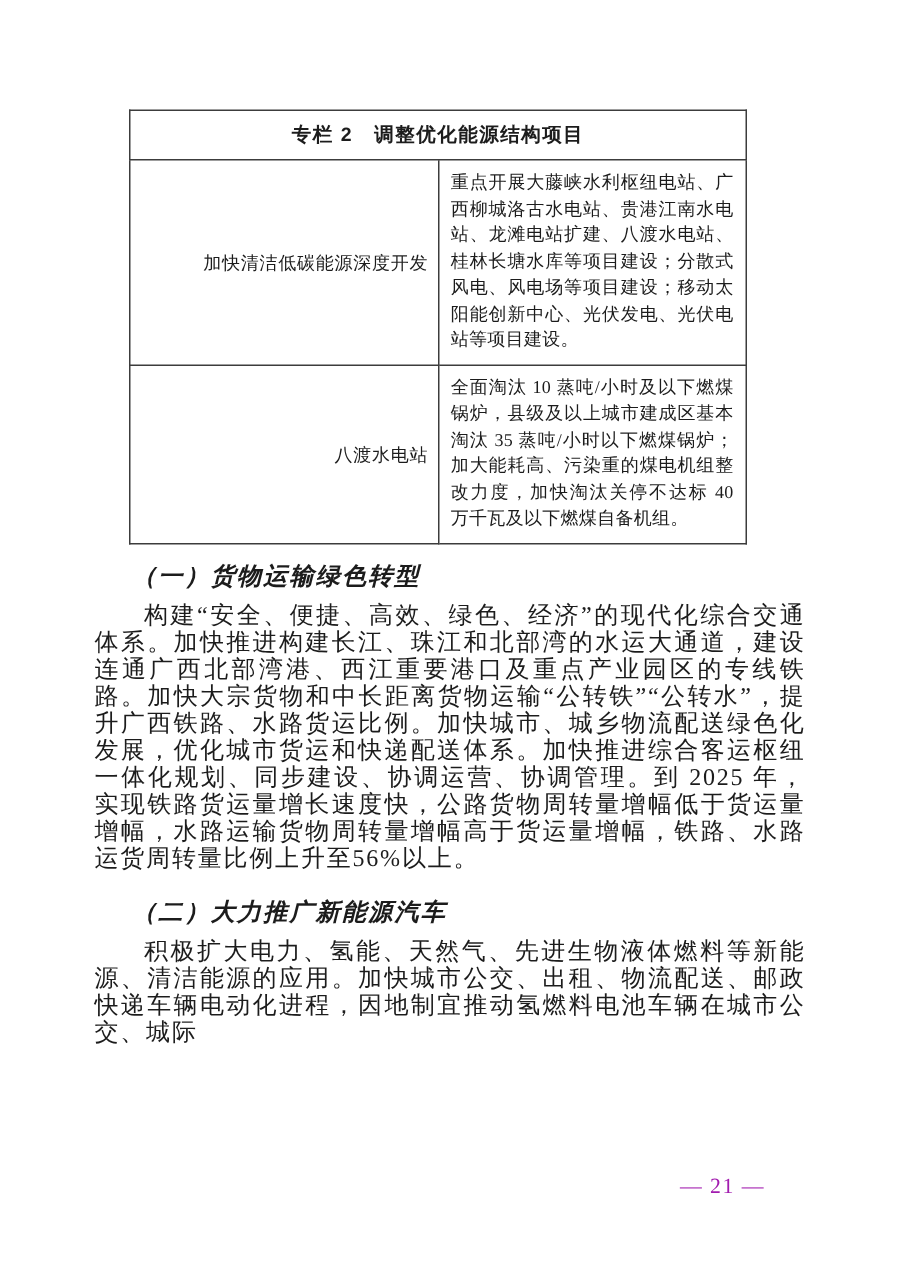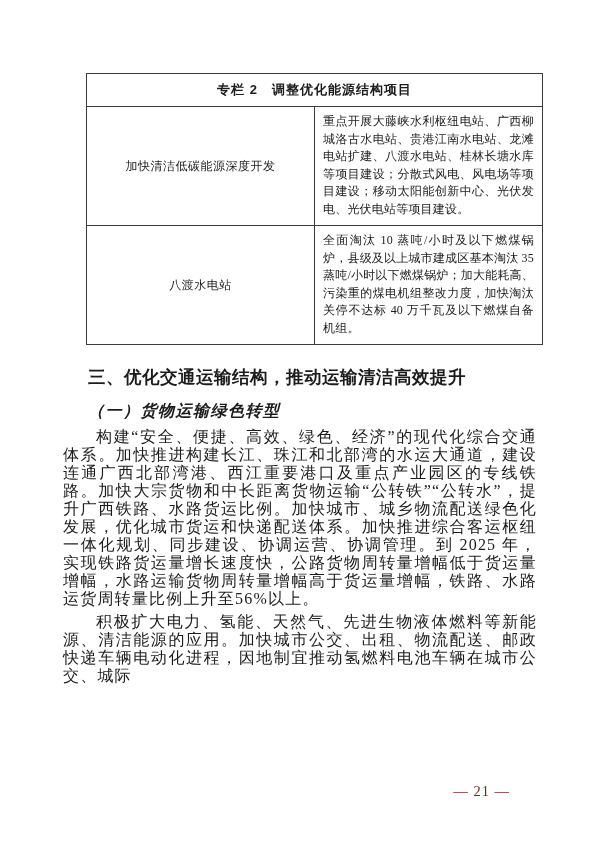--- a/index.html
+++ b/index.html
@@ -11,40 +11,40 @@
     font-family: "Liberation Serif", serif;
     position: relative;
     overflow: hidden;
   }
   .page { position: absolute; inset: 0; }
 
   
   table.box-table {
     border-collapse: collapse;
     margin: 73px 0 0 86px;
-    width: 457px;
+    width: 412px;
     table-layout: fixed;
     padding-left: 12px;
   }
   table.box-table td {
     border: 1px solid #3c3c3c;
     vertical-align: middle;
   }
   td.title-cell {
     font-family: "Liberation Sans", sans-serif;
     font-weight: bold;
     font-size: 13px;
     text-align: center;
     padding: 7px 4px;
     letter-spacing: 1px;
     white-space: pre-wrap;
   }
   td.label-cell {
     width: 77px;
-    text-align: center;
+    text-align: right;
     font-size: 12px;
     line-height: 18px;
     padding: 4px 6px;
     letter-spacing: 0.5px;
   }
   td.content-cell {
     font-size: 12px;
     line-height: 17.5px;
     padding: 6px 8px 7px;
     text-align: justify;
@@ -84,21 +84,21 @@
     margin: 5px 0 0;
   }
 
   
   .page-number {
     position: absolute;
     top: 783px;
     right: 90px;
     font-size: 14.5px;
     letter-spacing: 1px;
-    color: #7f1d1d;
+    color: #a21caf;
   }
 </style>
 </head>
 <body>
 
 <div class="page">
 
   <table class="box-table">
     <tbody>
         <tr>
@@ -109,23 +109,23 @@
       <td class="content-cell">重点开展大藤峡水利枢纽电站、广西柳城洛古水电站、贵港江南水电站、龙滩电站扩建、八渡水电站、桂林长塘水库等项目建设；分散式风电、风电场等项目建设；移动太阳能创新中心、光伏发电、光伏电站等项目建设。</td>
     </tr>
     <tr>
       <td class="label-cell">八渡水电站</td>
       <td class="content-cell">全面淘汰 10 蒸吨/小时及以下燃煤锅炉，县级及以上城市建成区基本淘汰 35 蒸吨/小时以下燃煤锅炉；加大能耗高、污染重的煤电机组整改力度，加快淘汰关停不达标 40 万千瓦及以下燃煤自备机组。</td>
     </tr>
   </tbody>
     </table>
 
   <div class="content">
-    <h2 class="section-heading">三、优化交通运输结构，推动运输清洁高效提升</h2>
 
     <h3 class="sub-heading">（一）货物运输绿色转型</h3>
     <p class="para">构建“安全、便捷、高效、绿色、经济”的现代化综合交通体系。加快推进构建长江、珠江和北部湾的水运大通道，建设连通广西北部湾港、西江重要港口及重点产业园区的专线铁路。加快大宗货物和中长距离货物运输“公转铁”“公转水”，提升广西铁路、水路货运比例。加快城市、城乡物流配送绿色化发展，优化城市货运和快递配送体系。加快推进综合客运枢纽一体化规划、同步建设、协调运营、协调管理。到 2025 年，实现铁路货运量增长速度快，公路货物周转量增幅低于货运量增幅，水路运输货物周转量增幅高于货运量增幅，铁路、水路运货周转量比例上升至56%以上。</p>
 
+    <h3 class="sub-heading mt-lg">（二）大力推广新能源汽车</h3>
     <p class="para">积极扩大电力、氢能、天然气、先进生物液体燃料等新能源、清洁能源的应用。加快城市公交、出租、物流配送、邮政快递车辆电动化进程，因地制宜推动氢燃料电池车辆在城市公交、城际</p>
   </div>
 
   <div class="page-number">— 21 —</div>
 
 </div>
 
 </body></html>

